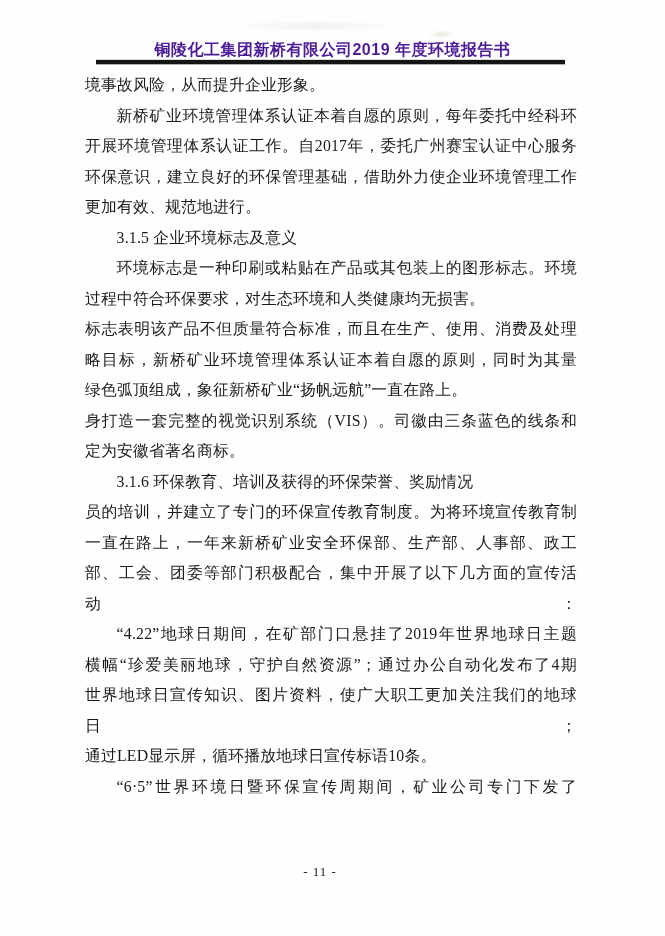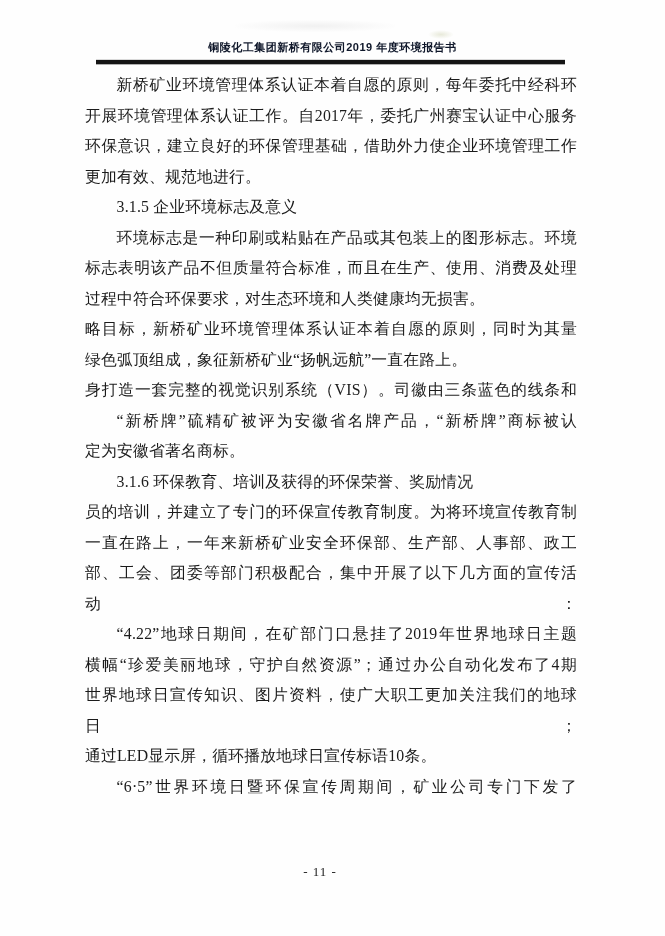--- a/index.html
+++ b/index.html
@@ -15,23 +15,23 @@
     color:#1b1b1b;
     overflow:hidden;
   }
   
   .hdr-title{
     position:absolute;
     top:40px;left:0;right:0;
     text-align:center;
     font-family:"Liberation Sans","DejaVu Sans",sans-serif;
     font-weight:700;
-    font-size:11px;
+    font-size:16px;
     letter-spacing:0.5px;
-    color:#0f172a;
+    color:#4c1d95;
   }
   .hdr-rule{
     position:absolute;
     top:60px;left:96px;
     width:469px;height:3.5px;
     background:#151515;
     box-shadow:0 1px 0 rgba(110,110,110,.55), 0 -1px 0 rgba(150,150,150,.35);
   }
   
   .content{
@@ -78,32 +78,32 @@
 
 <div class="page">
 
   <div class="smudge smudge-b"></div>
   <div class="smudge smudge-a"></div>
 
   <div class="hdr-title">铜陵化工集团新桥有限公司2019 年度环境报告书</div>
   <div class="hdr-rule"></div>
 
   <div class="content">
+    <div class="ln">境事故风险，从而提升企业形象。</div>
     <div class="ln ind jf">新桥矿业环境管理体系认证本着自愿的原则，每年委托中经科环</div>
     <div class="ln jf">开展环境管理体系认证工作。自2017年，委托广州赛宝认证中心服务</div>
     <div class="ln jf">环保意识，建立良好的环保管理基础，借助外力使企业环境管理工作</div>
     <div class="ln">更加有效、规范地进行。</div>
     <div class="ln ind">3.1.5 企业环境标志及意义</div>
     <div class="ln ind jf">环境标志是一种印刷或粘贴在产品或其包装上的图形标志。环境</div>
+    <div class="ln">过程中符合环保要求，对生态环境和人类健康均无损害。</div>
     <div class="ln jf">标志表明该产品不但质量符合标准，而且在生产、使用、消费及处理</div>
-    <div class="ln">过程中符合环保要求，对生态环境和人类健康均无损害。</div>
     <div class="ln jf">略目标，新桥矿业环境管理体系认证本着自愿的原则，同时为其量</div>
     <div class="ln">绿色弧顶组成，象征新桥矿业“扬帆远航”一直在路上。</div>
     <div class="ln jf">身打造一套完整的视觉识别系统（VIS）。司徽由三条蓝色的线条和</div>
-    <div class="ln ind jf">“新桥牌”硫精矿被评为安徽省名牌产品，“新桥牌”商标被认</div>
     <div class="ln">定为安徽省著名商标。</div>
     <div class="ln ind">3.1.6 环保教育、培训及获得的环保荣誉、奖励情况</div>
     <div class="ln jf">员的培训，并建立了专门的环保宣传教育制度。为将环境宣传教育制</div>
     <div class="ln jf">一直在路上，一年来新桥矿业安全环保部、生产部、人事部、政工</div>
     <div class="ln jf">部、工会、团委等部门积极配合，集中开展了以下几方面的宣传活动：</div>
     <div class="ln ind jf">“4.22”地球日期间，在矿部门口悬挂了2019年世界地球日主题</div>
     <div class="ln jf">横幅“珍爱美丽地球，守护自然资源”；通过办公自动化发布了4期</div>
     <div class="ln jf">世界地球日宣传知识、图片资料，使广大职工更加关注我们的地球日；</div>
     <div class="ln">通过LED显示屏，循环播放地球日宣传标语10条。</div>
     <div class="ln ind jf">“6·5”世界环境日暨环保宣传周期间，矿业公司专门下发了</div>

